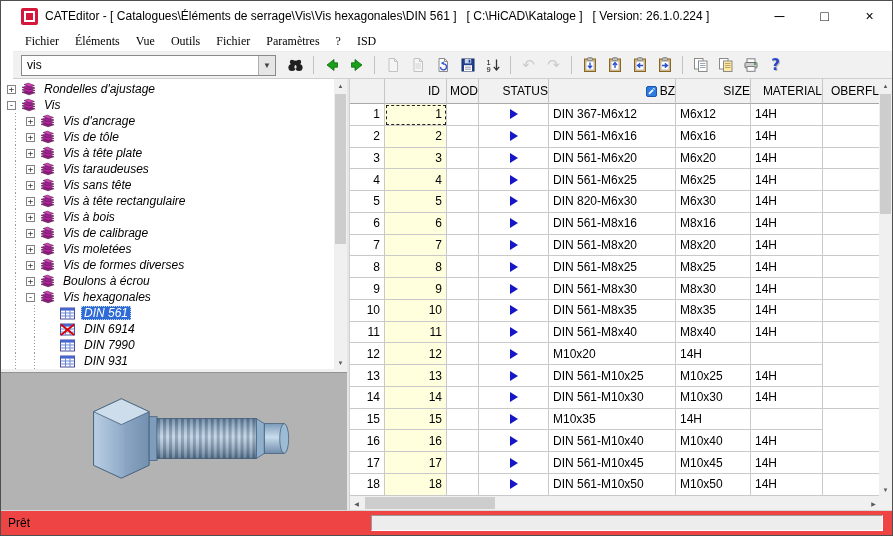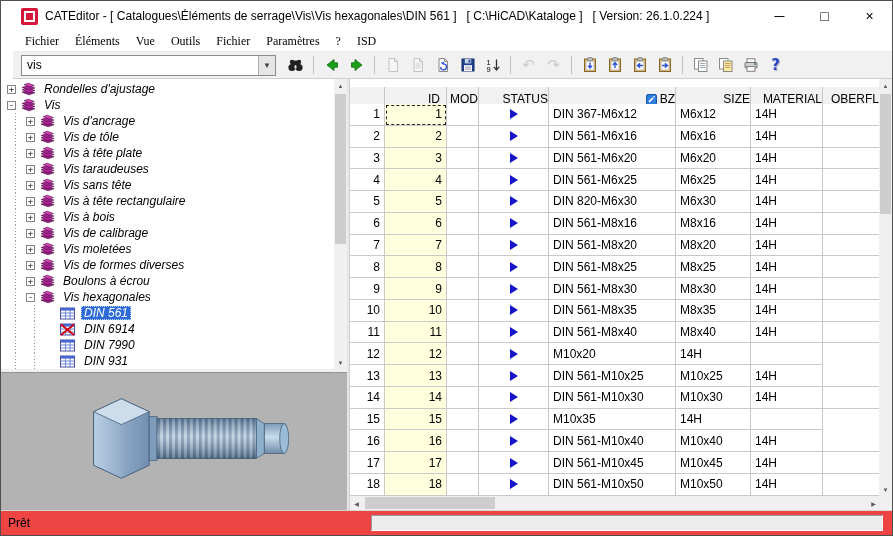--- a/index.html
+++ b/index.html
@@ -43,21 +43,21 @@
     text-align:center; margin-right:4px; color:#333; font-family:"DejaVu Sans Mono", monospace; }
   .exp-spacer{ width:15px; flex:none; }
   .tree-icon{ width:17px; height:14px; flex:none; margin-right:4px; display:flex; align-items:center; }
   .tree-label{ padding:0 3px; height:14px; line-height:14px;font-style:italic; }
   .tree-row.sel .tree-label{ background:#2e6bd6; color:#fff; outline:1px dotted #bcd2f2; outline-offset:-1px; }
   
   .preview{ height:138px; margin-top:3px; background:#b3b3b3; border-top:1px solid #939393; position:relative; overflow:hidden; }
   
   .right-pane{ flex:1; position:relative; background:#fff; border-left:1px solid #d0d0d0; }
   .thead,.tr{ display:grid; grid-template-columns:35px 62px 32px 70px 127px 75px 72px 57px; }
-  .thead{ position:absolute; top:8px; left:0; width:530px; height:25px; }
+  .thead{ position:absolute; top:0; left:0; width:530px; height:25px; }
   .th{ background:#f1f1f1; border-right:1px solid #c6c6c6; border-bottom:1px solid #a8a8a8; display:flex; align-items:center; justify-content:flex-end; gap:3px; overflow:hidden; }
   .th.col-id{ justify-content:flex-end; padding-right:6px; }
   .tbody{ position:absolute; top:25px; left:0; width:530px; height:392px; overflow:hidden; }
   .tr{ height:calc(392px / 18); }
   .td{ border-right:1px solid #c9c9c9; border-bottom:1px solid #c9c9c9; display:flex; align-items:center; padding:0 4px; overflow:hidden; background:#fff; }
   .td.c-num{ justify-content:flex-end; }
   .td.col-id{ background:#ffffde; justify-content:flex-end; }
   .td.col-status{ justify-content:center; }
   .td.focus{ outline:1.5px dashed #222; outline-offset:-2px; }
   .tri{ width:0; height:0; border-left:8px solid #1616c8; border-top:5px solid transparent; border-bottom:5px solid transparent; }

